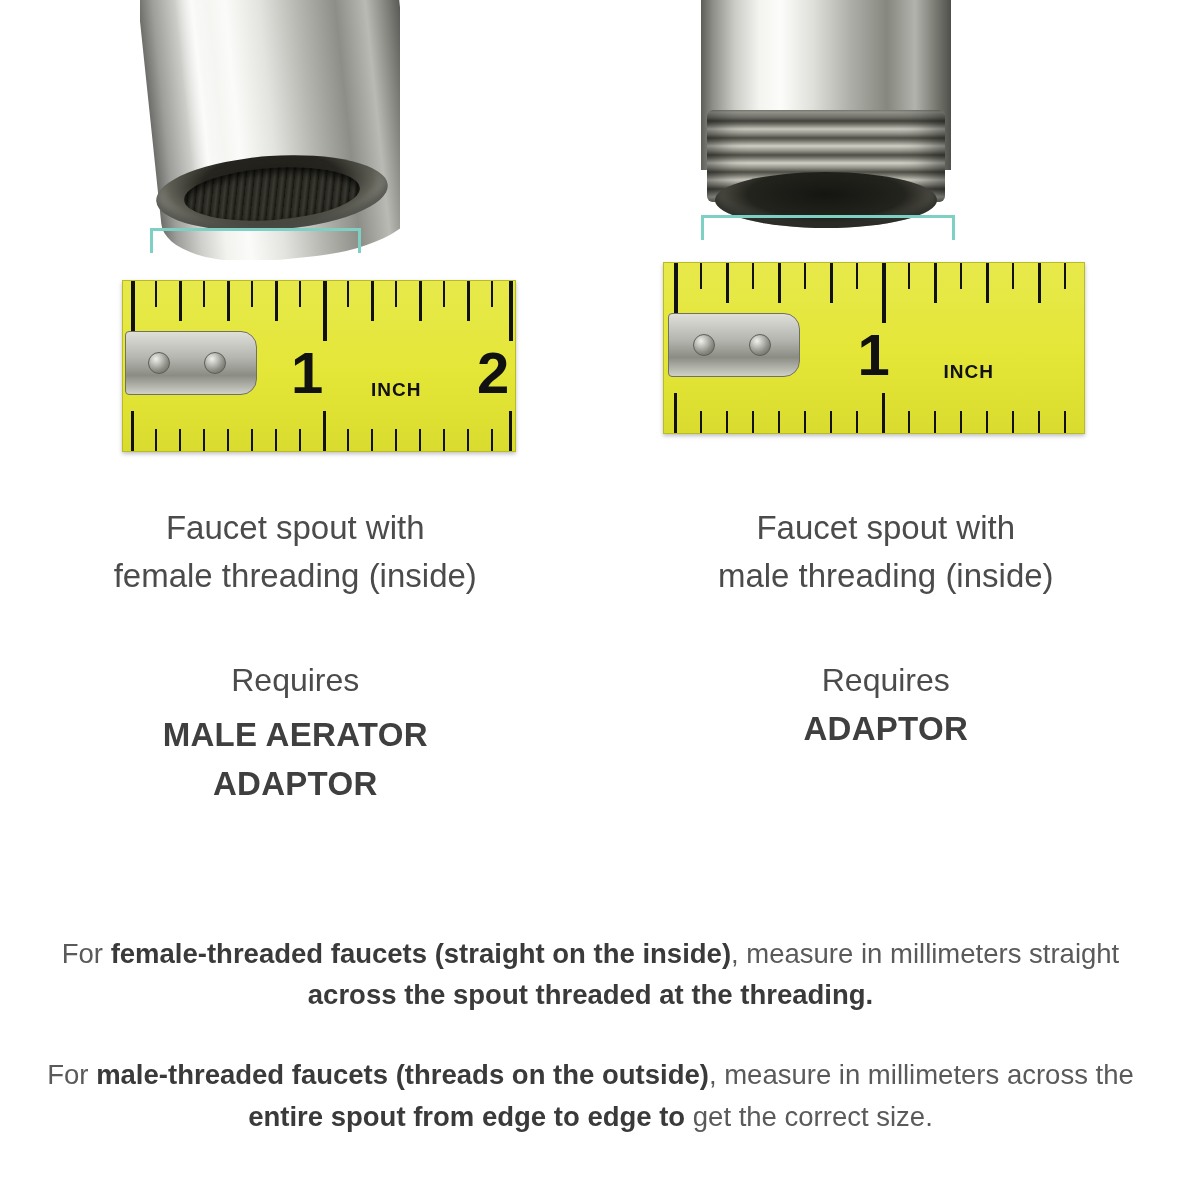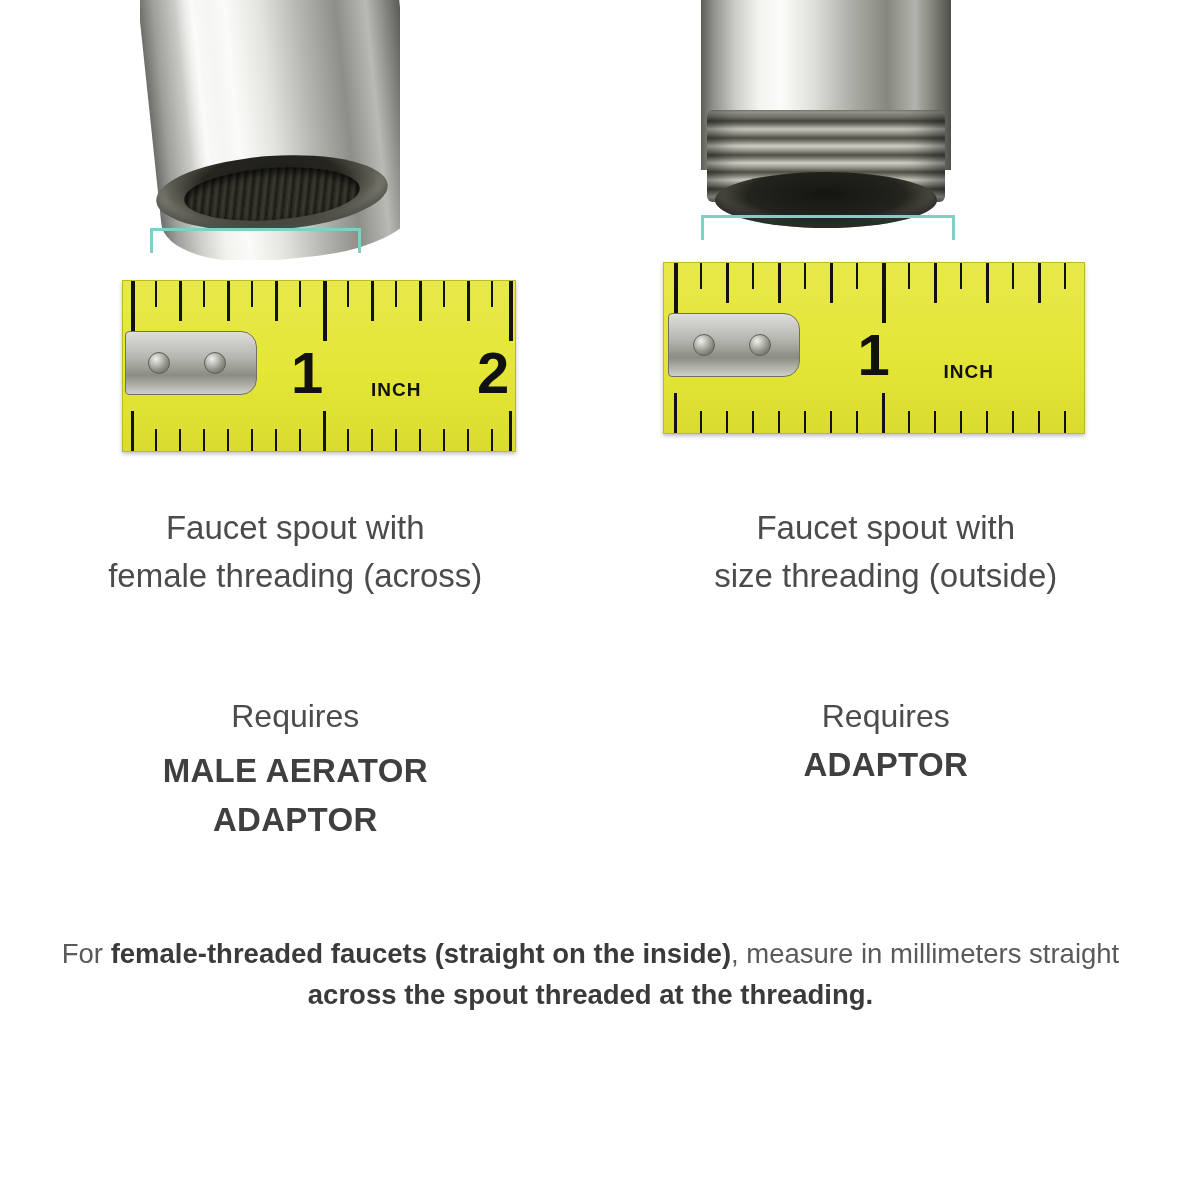--- a/index.html
+++ b/index.html
@@ -208,21 +208,21 @@
     line-height: 1.45;
     color: #4b4b4b;
     padding: 0 40px;
     margin-top: 44px;
     font-weight: 400;
   }
   .requires {
     text-align: center;
     font-size: 32px;
     color: #4b4b4b;
-    margin-top: 92px;
+    margin-top: 56px;
     line-height: 1.5;
   }
   .adaptor {
     display: block;
     font-weight: bold;
     font-size: 33px;
     letter-spacing: .3px;
     color: #3f3f3f;
     margin-top: 6px;
   }
@@ -310,21 +310,21 @@
 
           <div class="hook" style="left:2px;">
             <div class="rivet" style="left:22px;"></div>
             <div class="rivet" style="left:78px;"></div>
           </div>
         </div>
       </div>
 
       <div class="caption">
         <span>Faucet spout  with</span><br>
-        <span>female threading (across)</span>
+        <span>female threading (inside)</span>
       </div>
 
       <div class="requires">
         <span>Requires</span>
         <span class="adaptor">MALE AERATOR</span>
         <span class="adaptor" style="margin-top:0;">ADAPTOR</span>
       </div>
     </div>
 
     <div class="col">
@@ -381,27 +381,28 @@
 
           <div class="hook" style="left:4px;">
             <div class="rivet" style="left:24px;"></div>
             <div class="rivet" style="left:80px;"></div>
           </div>
         </div>
       </div>
 
       <div class="caption">
         <span>Faucet spout  with</span><br>
-        <span>size  threading (outside)</span>
+        <span>male  threading (inside)</span>
       </div>
 
       <div class="requires">
         <span>Requires</span>
         <span class="adaptor" style="margin-top:0;">ADAPTOR</span>
       </div>
     </div>
   </div>
 
   <div class="notes">
     <p class="note"><span>For </span><b>female-threaded faucets (straight on the inside)</b><span>, measure in millimeters straight </span><b>across the spout threaded at the threading.</b></p>
+    <p class="note"><span>For </span><b>male</b><b>-</b><b>threaded faucets (threads on the outside)</b><span>, measure in millimeters across the </span><b>entire spout from edge to edge to</b><span> get the correct size.</span></p>
   </div>
 
 </div>
 
 </body></html>

